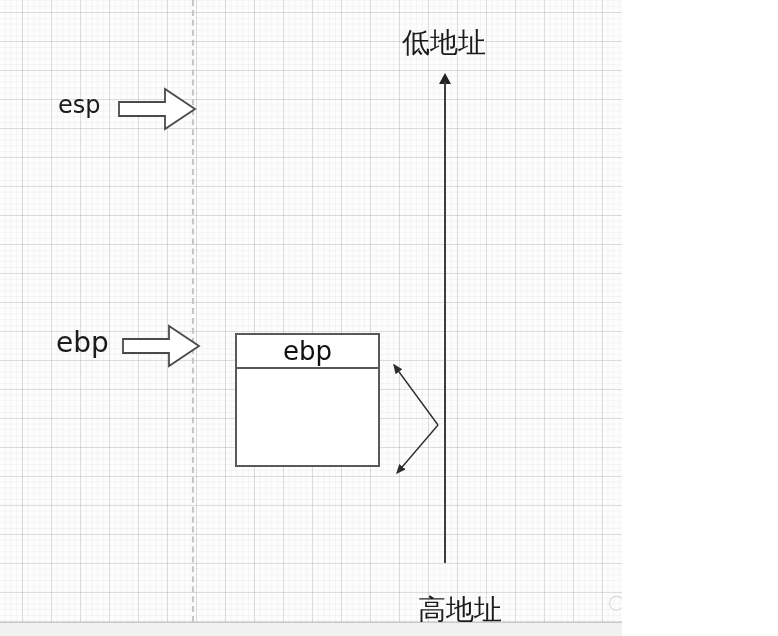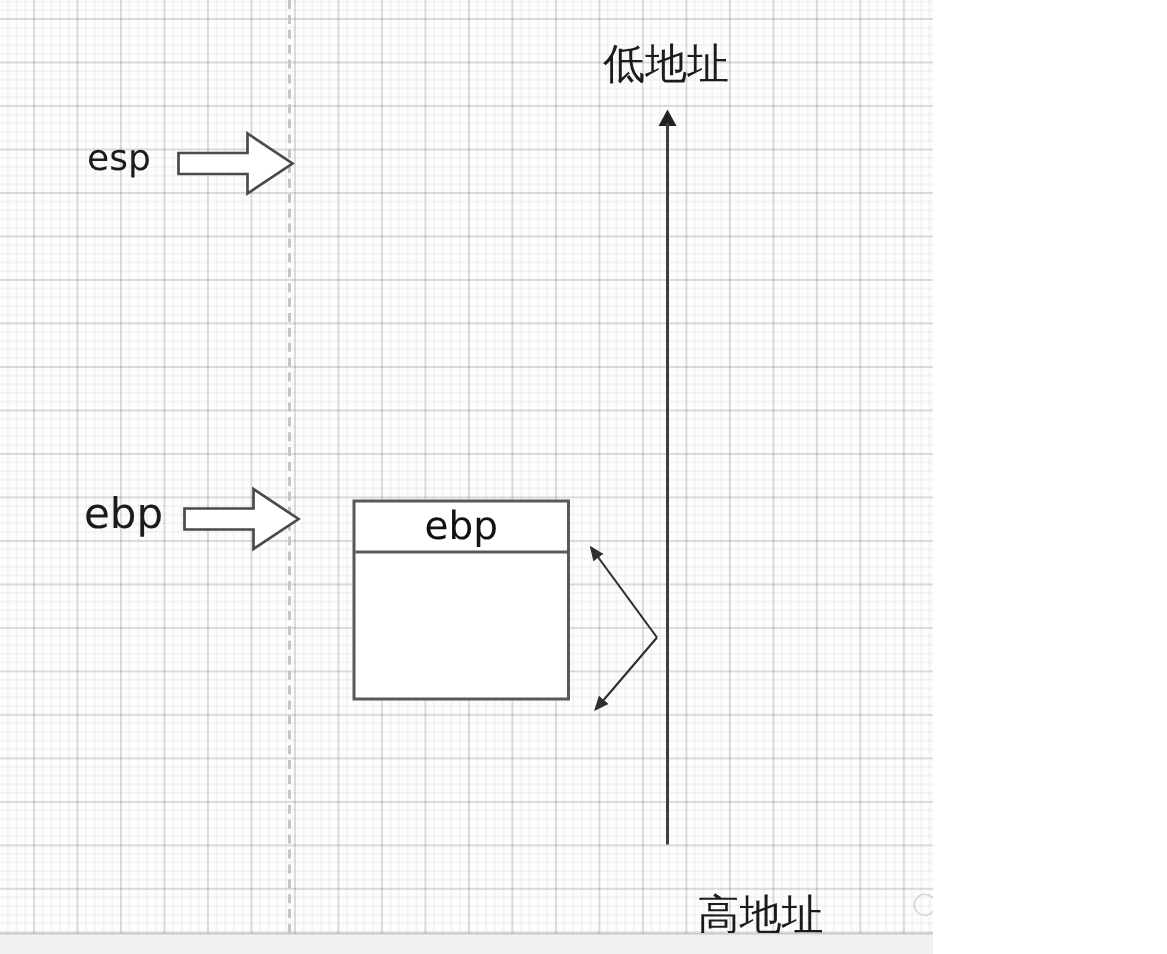--- a/index.html
+++ b/index.html
@@ -35,21 +35,21 @@
   
   #axis-line{left:444px;top:82px;width:2px;height:481px;background:#3e3e3e;}
   #axis-arrowhead{
     left:439px;top:73px;width:0;height:0;
     border-left:6px solid transparent;border-right:6px solid transparent;
     border-bottom:11px solid #222;
   }
 
   
   #label-low-address{left:402px;top:24px;font-size:28px;}
-  #label-high-address{left:418px;top:591px;font-size:28px;margin-left:47px;}
+  #label-high-address{left:418px;top:591px;font-size:28px;}
   #label-esp{left:58px;top:91px;font-size:24px;}
   #label-ebp{left:56px;top:326px;font-size:28px;}
   #label-function{left:457px;top:404px;font-size:26px;}
 
   
   #stack-frame{
     left:235px;top:333px;width:145px;height:134px;
     border:2px solid #595959;background:#fff;box-sizing:border-box;
   }
   #stack-frame-header{

